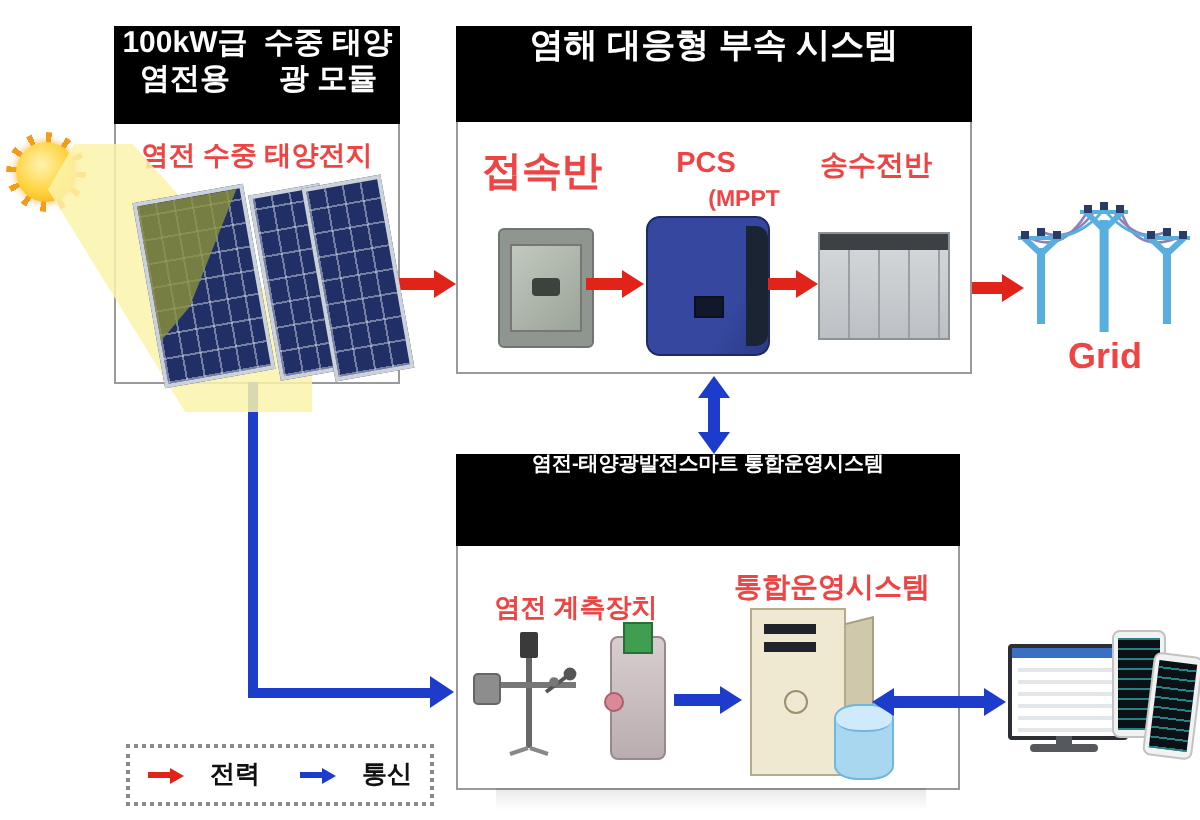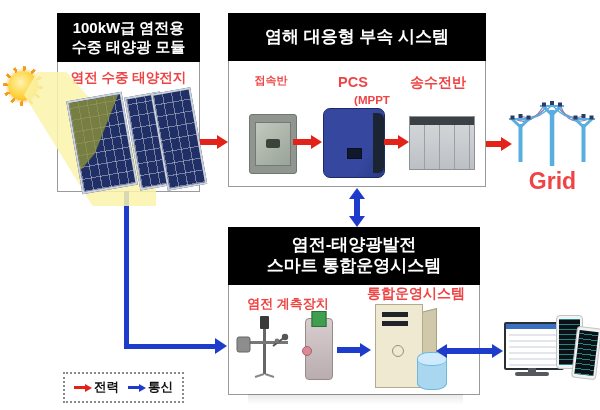--- a/index.html
+++ b/index.html
@@ -2,21 +2,21 @@
 <html><head>
 <meta charset="utf-8">
 <style>
   html,body{margin:0;padding:0;background:#fff;}
   #stage{position:relative;width:600px;height:410px;background:#fff;overflow:hidden;
          font-family:"Liberation Sans",sans-serif;color:#111;}
   .abs{position:absolute;}
   .box{position:absolute;background:#fff;border:1px solid #9a9a9a;}
   .hdr{position:absolute;left:-1px;top:-1px;right:-1px;background:var(--hdrbg,#000);
        color:var(--hdrtx,#fff);font-weight:700;text-align:center;display:flex;
-       flex-direction:column;justify-content:center;line-height:1.22;}
+       flex-direction:row;justify-content:center;line-height:1.22;}
   .lbl{position:absolute;font-weight:700;text-align:center;color:#ef4444;line-height:1.2;}
 
   
   .h-arrow{position:absolute;height:6px;background:currentColor;}
   .h-arrow::after{content:"";position:absolute;left:100%;top:50%;transform:translateY(-50%);
        width:0;height:0;border-top:7px solid transparent;border-bottom:7px solid transparent;
        border-left:11px solid;}
   .h2-arrow{position:absolute;height:6px;background:currentColor;}
   .h2-arrow::after{content:"";position:absolute;left:100%;top:50%;transform:translateY(-50%);
        border-top:7px solid transparent;border-bottom:7px solid transparent;border-left:11px solid;}
@@ -96,21 +96,21 @@
   .monitor .scrn::after{content:"";position:absolute;left:3px;right:3px;top:9px;bottom:2px;
        background:repeating-linear-gradient(0deg,#e3e6ea 0 2px,#fff 2px 6px);}
   .m-neck{position:absolute;background:#55595e;}
   .m-base{position:absolute;background:#55595e;border-radius:2px;}
   .phone{position:absolute;background:#f2f2f2;border:1px solid #c3c3c3;border-radius:4px;padding:3px 2px;}
   .phone .pscr{width:100%;height:100%;background:#0c1116;
        background-image:repeating-linear-gradient(0deg,rgba(44,170,170,.75) 0 1px,rgba(0,0,0,0) 1px 5px);}
 
   
   .legend{position:absolute;border:2px dotted #8a8a8a;display:flex;align-items:center;
-       gap:9px;padding:0 9px;font-weight:700;font-size:12.5px;}
+       gap:20px;padding:0 9px;font-weight:700;font-size:12.5px;}
   .mini-arrow{position:relative;width:11px;height:3.5px;background:currentColor;display:inline-block;}
   .mini-arrow::after{content:"";position:absolute;left:100%;top:50%;transform:translateY(-50%);
        border-top:4.5px solid transparent;border-bottom:4.5px solid transparent;border-left:7px solid;}
 
   .reflect{position:absolute;background:linear-gradient(to bottom, rgba(0,0,0,.09), rgba(0,0,0,0));}
 </style>
 </head>
 <body>
 
 <div id="stage" style="--power: #e2231a; --comm: #1e3ccc; --hdrbg: #000000; --hdrtx: #ffffff;">
@@ -129,42 +129,42 @@
       <div class="glare"></div>
     </div>
     <div class="panel" style="left:74px;top:80px;width:32px;height:90px;"></div>
     <div class="panel" style="left:101px;top:76px;width:36px;height:94px;"></div>
   </div>
 
   <div class="box" style="left:228px;top:13px;width:256px;height:172px;">
     <div class="hdr" style="height:48px;font-size:17px;">
       <span>염해 대응형 부속 시스템</span>
     </div>
-    <div class="lbl" style="left:12px;top:60px;width:60px;font-size:11px;">접속반</div>
+    <div class="lbl" style="left:12px;top:60px;width:60px;font-size:20px;">접속반</div>
     <div class="lbl" style="left:84px;top:60px;width:80px;font-size:14.5px;">
       <span>PCS</span><br>
       <span style="font-size:11.5px;padding-left:38px;">(MPPT 탑재)</span>
     </div>
     <div class="lbl" style="left:174px;top:60px;width:70px;font-size:14px;">송수전반</div>
 
     <div class="junction" style="left:20px;top:100px;width:46px;height:58px;">
       <div class="pane"></div>
     </div>
     <div class="pcs" style="left:94px;top:94px;width:60px;height:68px;">
       <div class="side"></div>
       <div class="scr"></div>
     </div>
     <div class="switchgear" style="left:180px;top:102px;width:64px;height:52px;">
       <div class="top"></div>
       <div class="doors"></div>
     </div>
   </div>
 
   <div class="box" style="left:228px;top:227px;width:250px;height:166px;">
-    <div class="hdr" style="height:58px;font-size:17px;">
+    <div class="hdr" style="height:46px;font-size:10px;">
       <span>염전-태양광발전</span>
       <span>스마트 통합운영시스템</span>
     </div>
     <div class="lbl" style="left:4px;top:52px;width:110px;font-size:13px;">
       <br>
       <span>염전 계측장치</span>
     </div>
     <div class="lbl" style="left:128px;top:57px;width:118px;font-size:14px;">통합운영시스템</div>
 
     <svg class="abs" style="left:6px;top:86px;" width="60" height="64" viewBox="0 0 60 64">
@@ -221,21 +221,21 @@
     <rect x="36" y="6.5" width="4" height="4" fill="#2a3b66"></rect>
     <rect x="44" y="5" width="4" height="4" fill="#2a3b66"></rect>
     <rect x="52" y="6.5" width="4" height="4" fill="#2a3b66"></rect>
     <rect x="75.5" y="28" width="4" height="38" fill="#58aede"></rect>
     <path d="M77.5 31 L68 22 M77.5 31 L87 22" stroke="#58aede" stroke-width="3" fill="none"></path>
     <line x1="66" y1="23" x2="89" y2="23" stroke="#58aede" stroke-width="2"></line>
     <rect x="67.5" y="19.5" width="4" height="4" fill="#2a3b66"></rect>
     <rect x="75.5" y="18" width="4" height="4" fill="#2a3b66"></rect>
     <rect x="83.5" y="19.5" width="4" height="4" fill="#2a3b66"></rect>
   </svg>
-  <div class="lbl" style="left:515px;top:168px;width:75px;font-size:23px;">Grid</div>
+  <div class="lbl" style="left:515px;top:168px;width:75px;font-size:18px;">Grid</div>
 
   <div class="monitor" style="left:504px;top:322px;width:56px;height:44px;">
     <div class="scrn"></div>
   </div>
   <div class="m-neck" style="left:528px;top:368px;width:8px;height:4px;"></div>
   <div class="m-base" style="left:515px;top:372px;width:34px;height:4px;"></div>
   <div class="phone" style="left:556px;top:315px;width:21px;height:46px;">
     <div class="pscr"></div>
   </div>
   <div class="phone" style="left:574px;top:327px;width:19px;height:44px;transform:rotate(7deg);">

